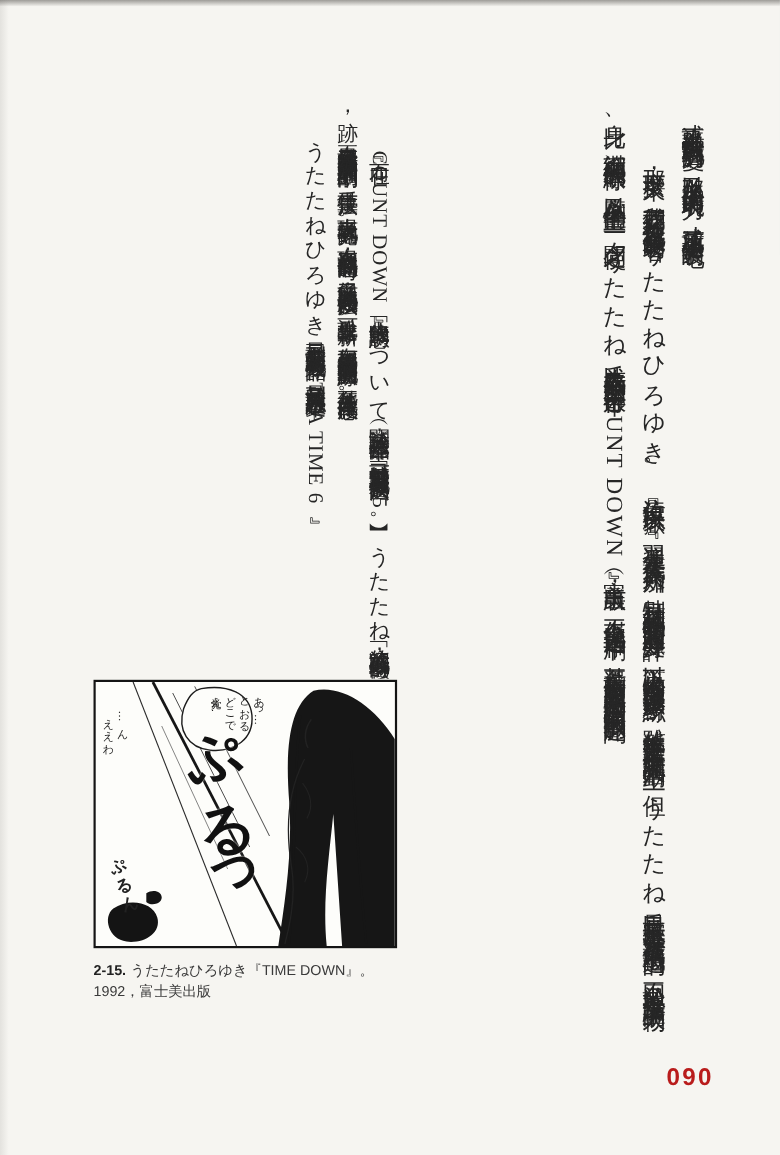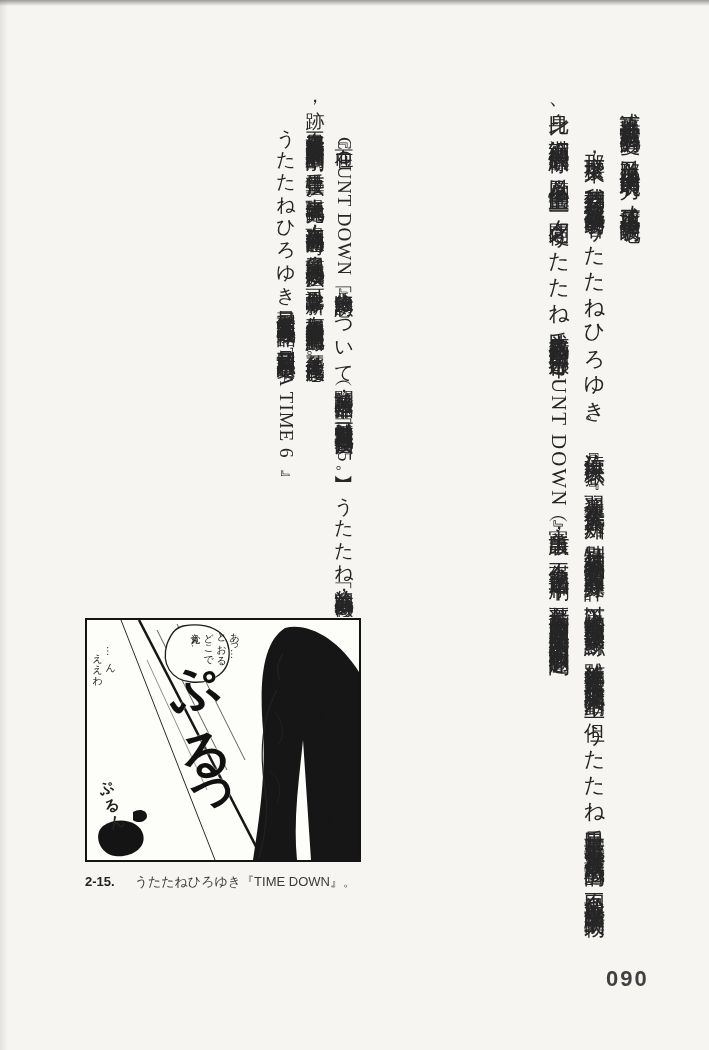--- a/index.html
+++ b/index.html
@@ -66,25 +66,25 @@
   }
   .sfx-hand{
     left:12px;bottom:38px;font-size:15px;font-weight:bold;
     transform:rotate(-18deg);color:#222;
   }
   figcaption{
     margin-top:10px;
     font-family:"Liberation Sans","DejaVu Sans",sans-serif;
     font-size:13px;line-height:19px;color:#3a3a3a;
   }
-  .cap-label{font-weight:bold;color:#222;margin-right:20px;}
+  .cap-label{font-weight:bold;color:#222;margin-right:4px;}
   .page-number{
     position:absolute;left:606px;top:966px;
     font-family:"Liberation Sans","DejaVu Sans",sans-serif;
-    font-size:22px;font-weight:bold;letter-spacing:2px;color:#404040;
+    font-size:22px;font-weight:bold;letter-spacing:2px;color:#b91c1c;
   }
 </style>
 </head>
 <body>
 
 <div class="page">
 
   <div class="scan-edge-top"></div>
   <div class="scan-edge-left"></div>
 
@@ -127,18 +127,19 @@
 とおる
 どこで
 覚え…</div>
       <div class="panel-text bubble-left">…ん
 ええわ</div>
       <div class="panel-text sfx-main">ぷるっ</div>
       <div class="panel-text sfx-hand">ぷるん</div>
     </div>
     <figcaption>
       <span class="cap-label">2-15.</span><span>うたたねひろゆき『TIME DOWN』。</span>
+      <div>1992，富士美出版</div>
     </figcaption>
   </figure>
 
   <div class="page-number">090</div>
 
 </div>
 
 </body></html>

